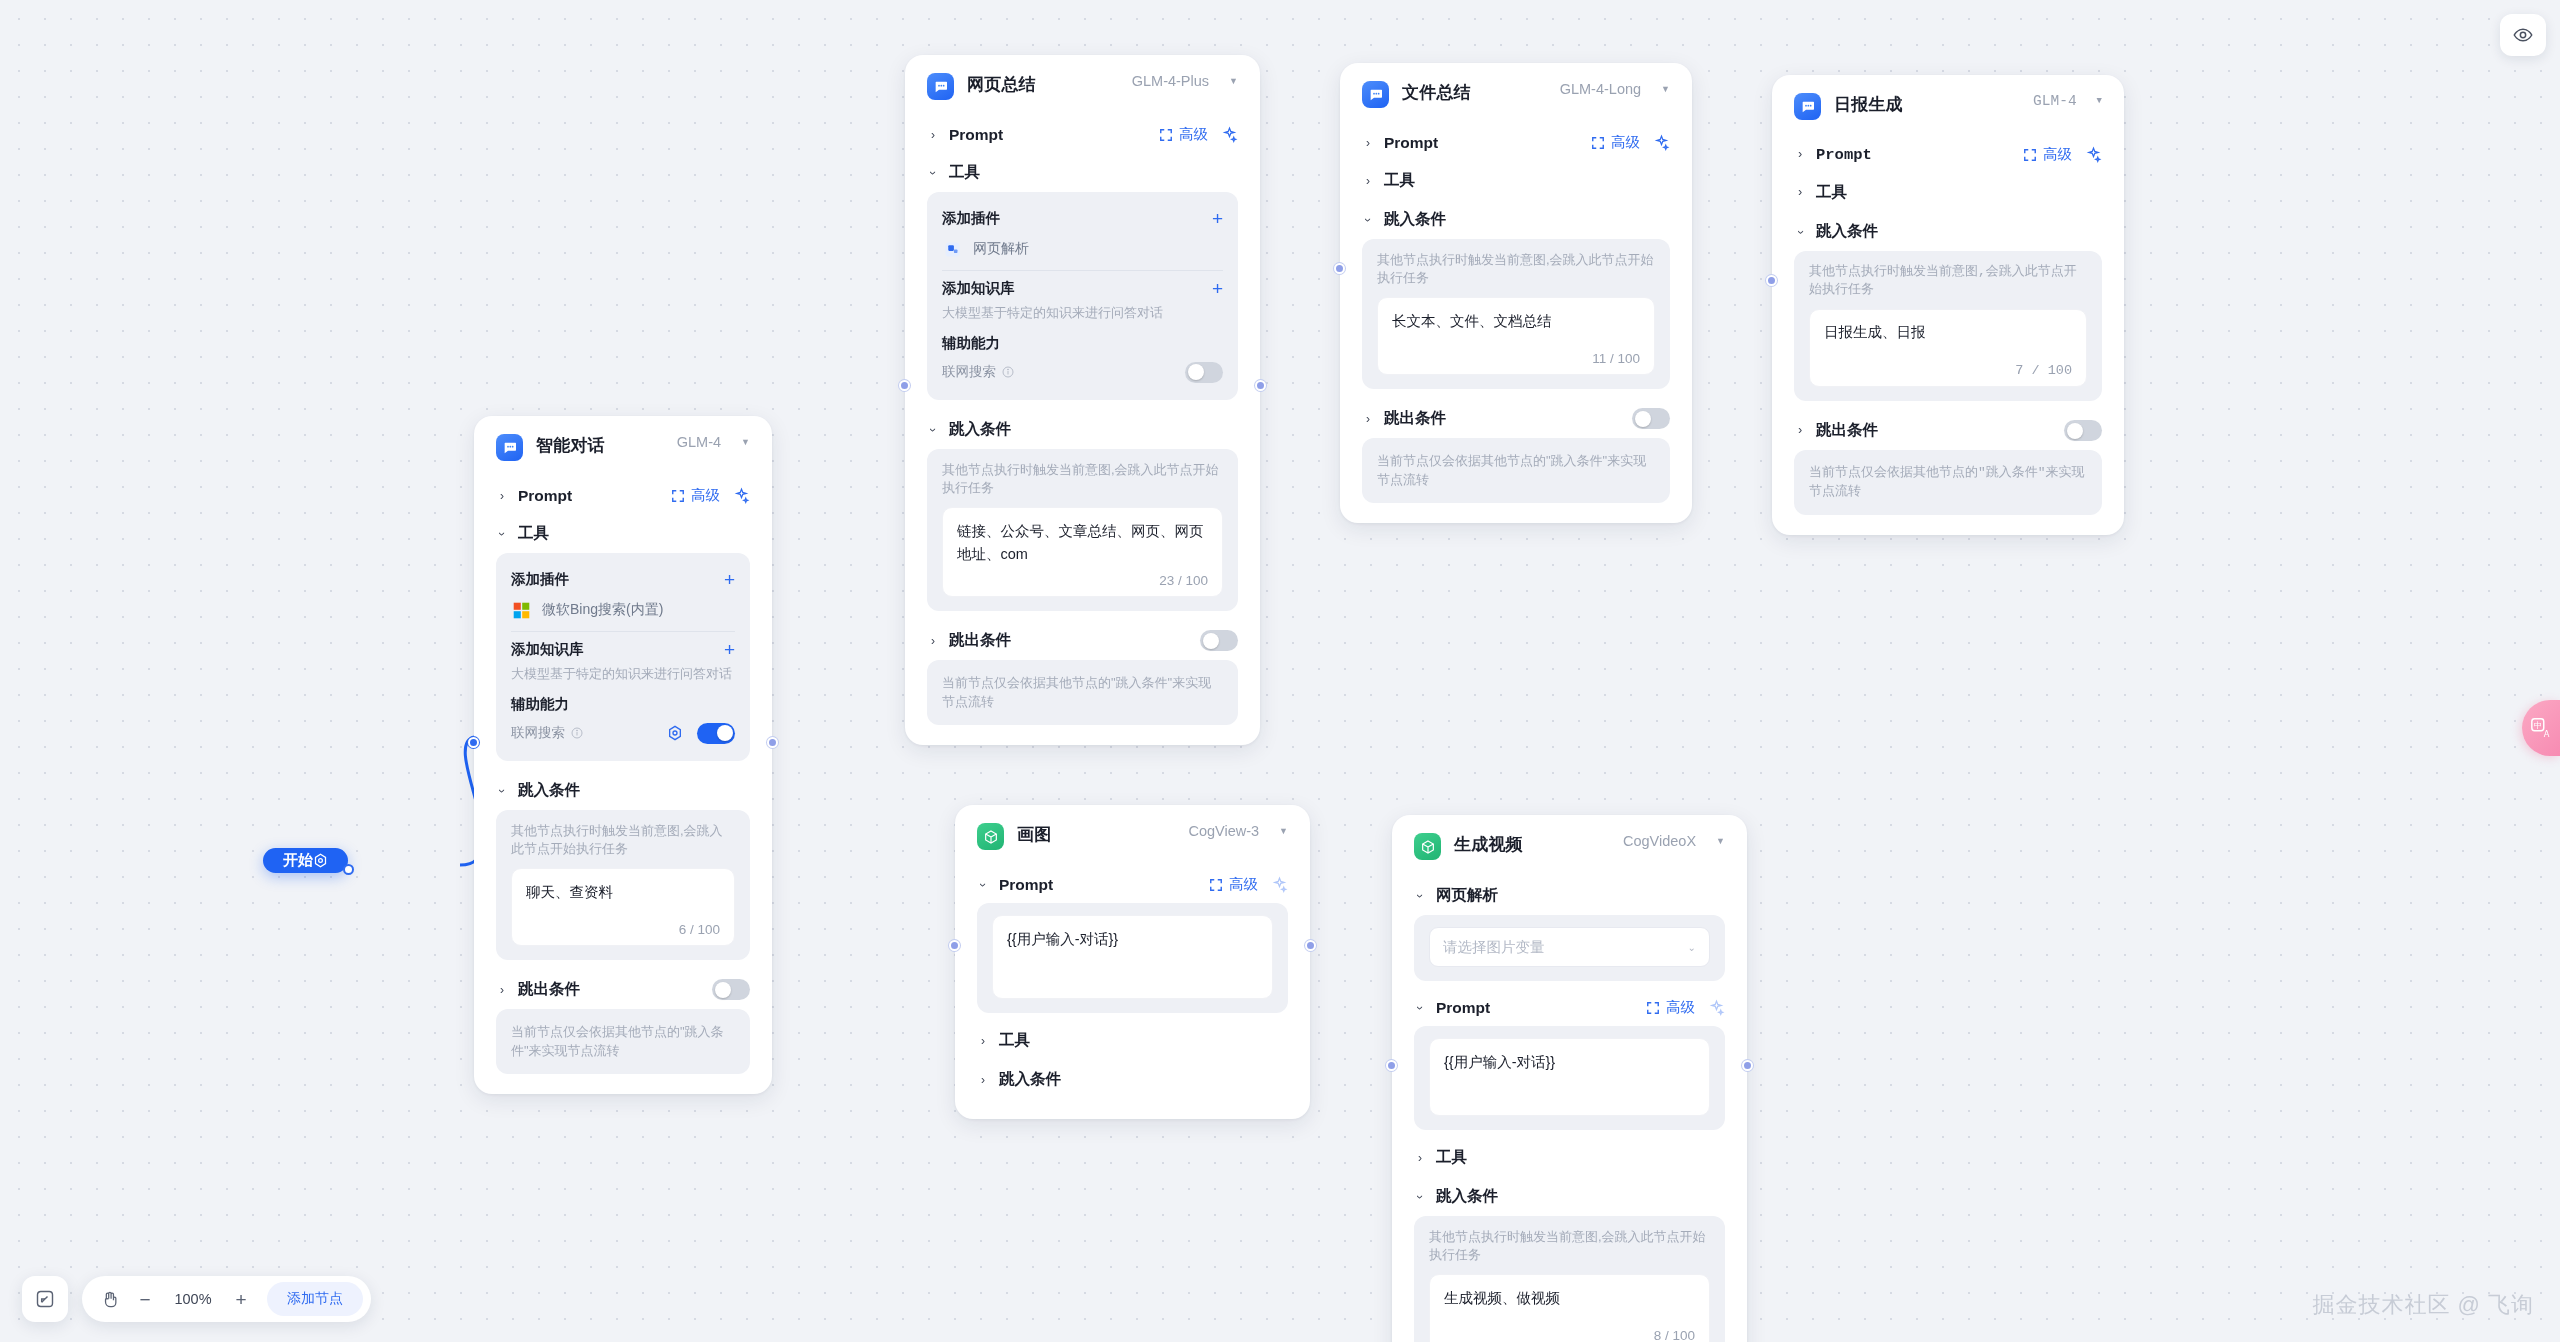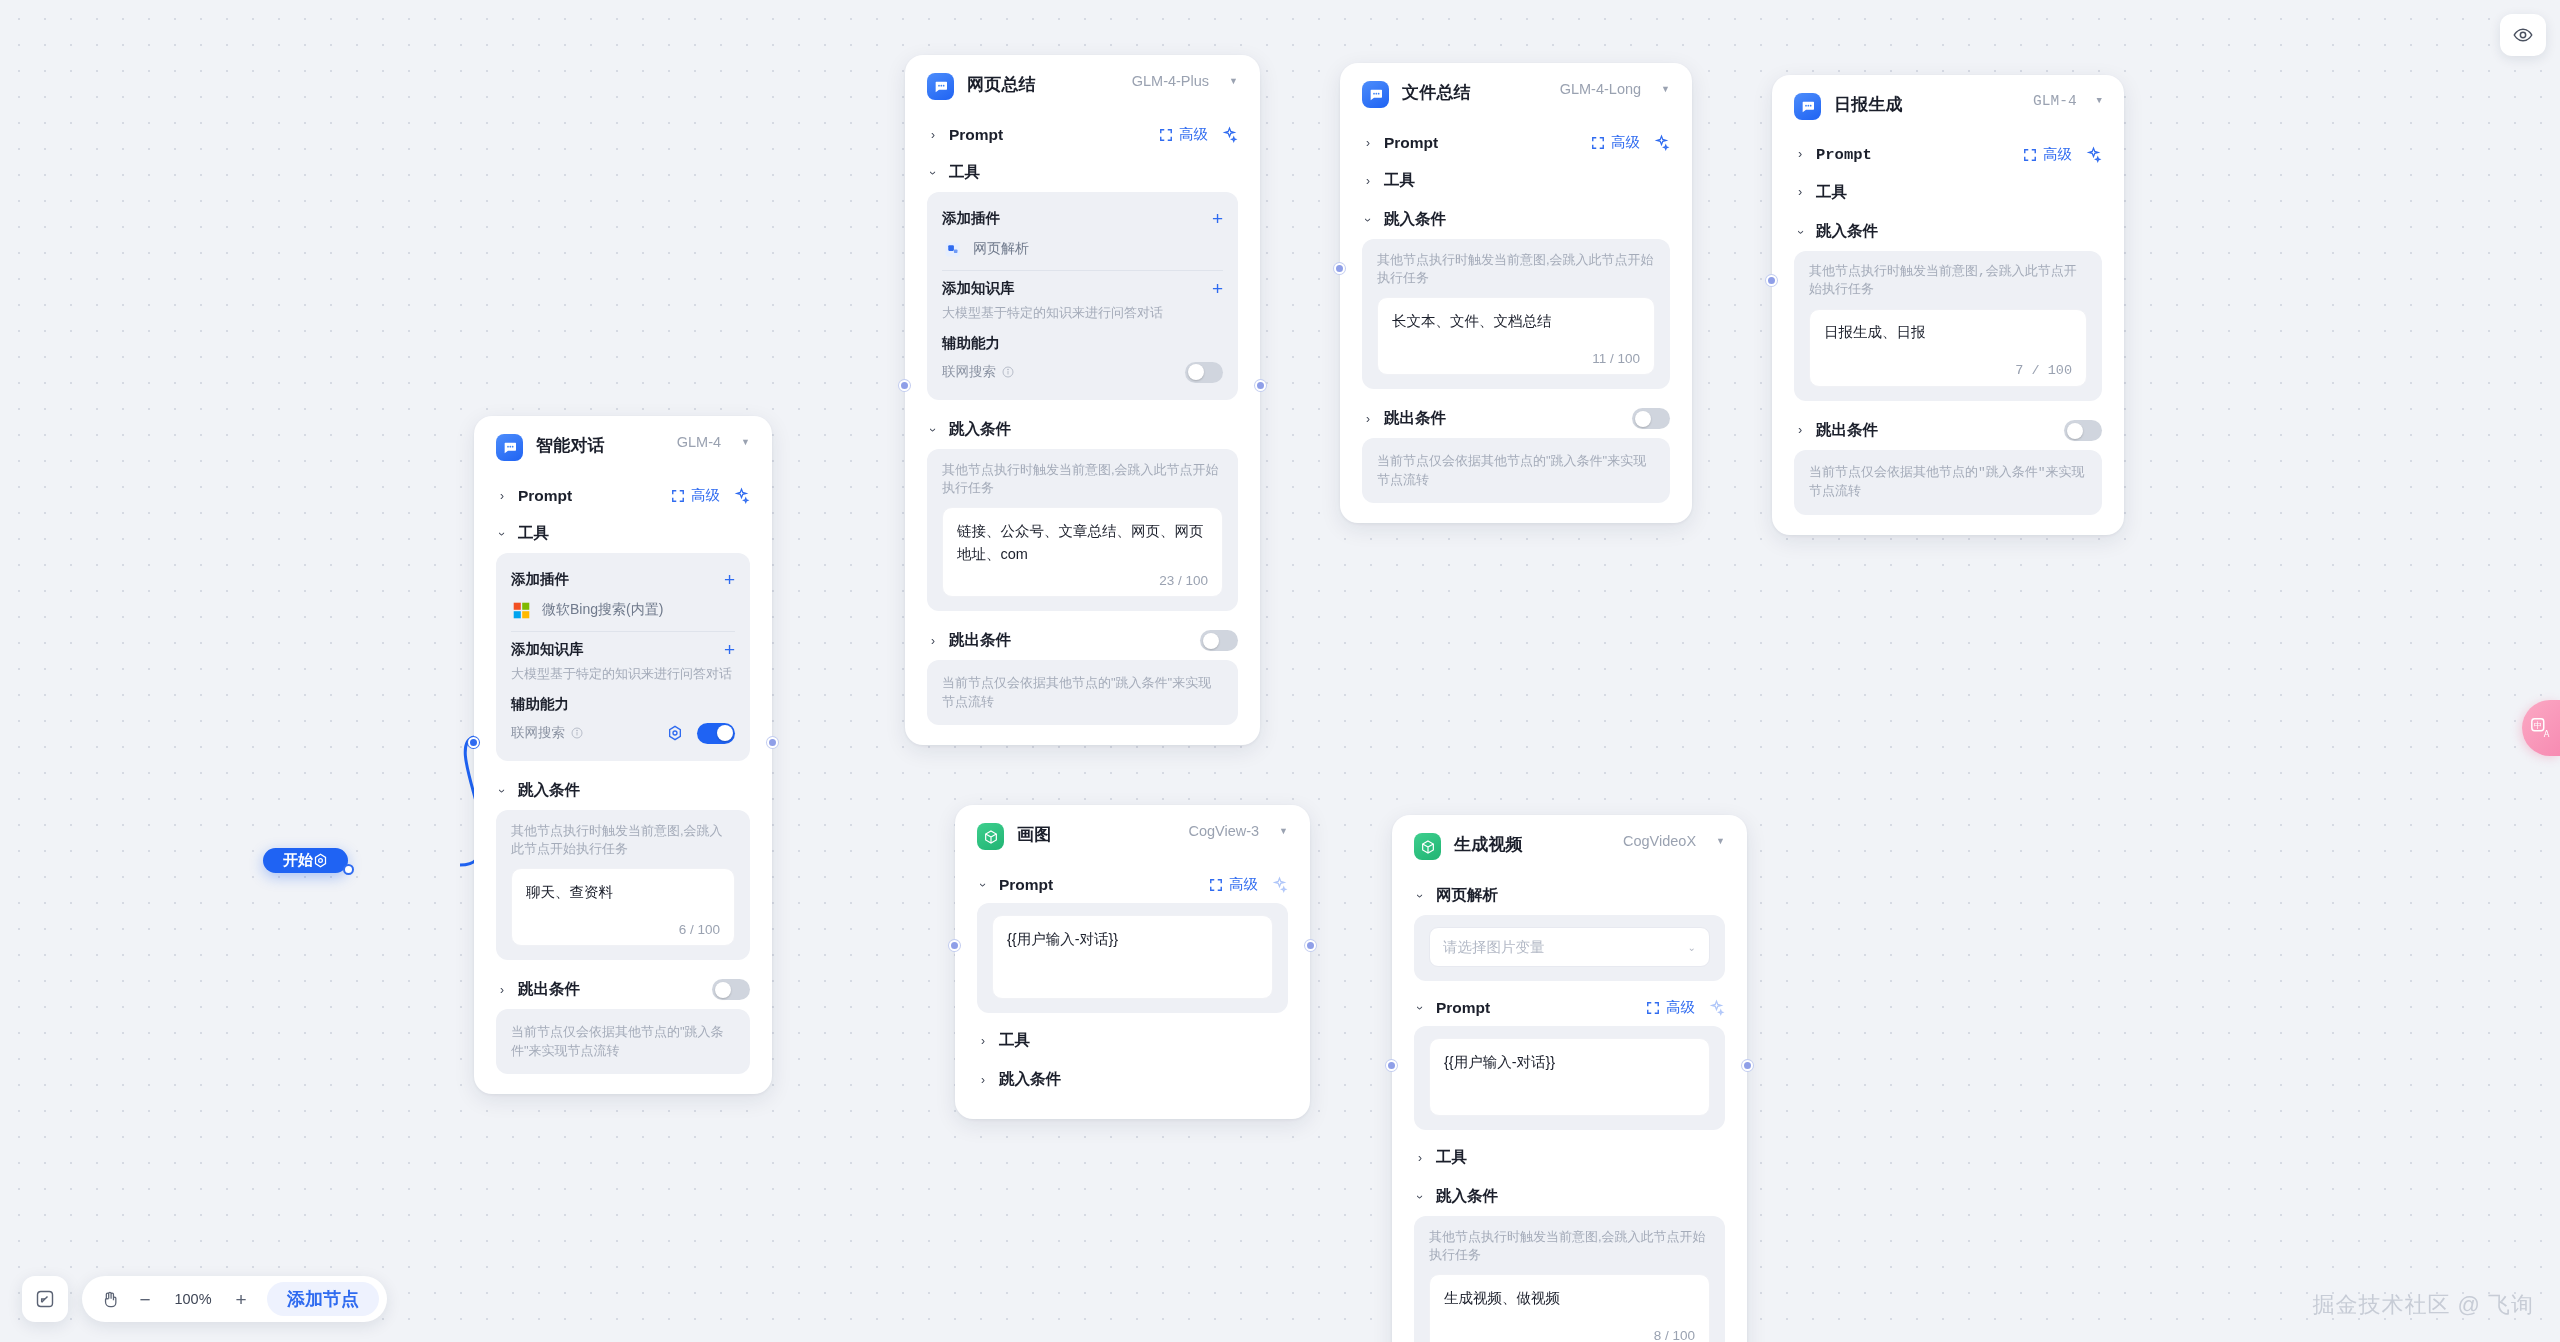--- a/index.html
+++ b/index.html
@@ -180,21 +180,21 @@
   }
   .tb-ico { display: block; }
   .tb-btn {
     font-size: 19px; color: #5b6374; line-height: 1;
     width: 20px; text-align: center; user-select: none;
   }
   .tb-zoom { font-size: 14.5px; color: #3f4656; min-width: 44px; text-align: center; }
   .tb-add {
     background: #eef2fe; color: #2f6bf0;
     border-radius: 19px; height: 34px; padding: 0 20px;
-    display: flex; align-items: center; font-size: 18px; font-weight: 700;
+    display: flex; align-items: center; font-size: 14px; font-weight: 400;
   }
 
   
   #eye-btn {
     position: absolute; right: 14px; top: 14px;
     width: 46px; height: 42px; border-radius: 12px; background: #fff;
     box-shadow: 0 3px 12px rgba(22,35,70,.1);
     display: flex; align-items: center; justify-content: center;
   }
   #translate-tab {

